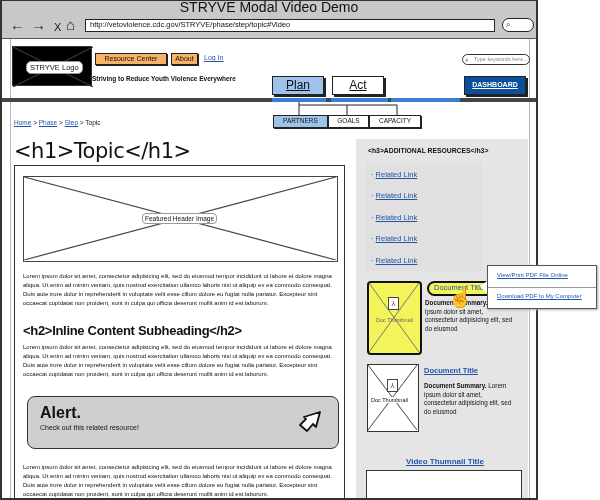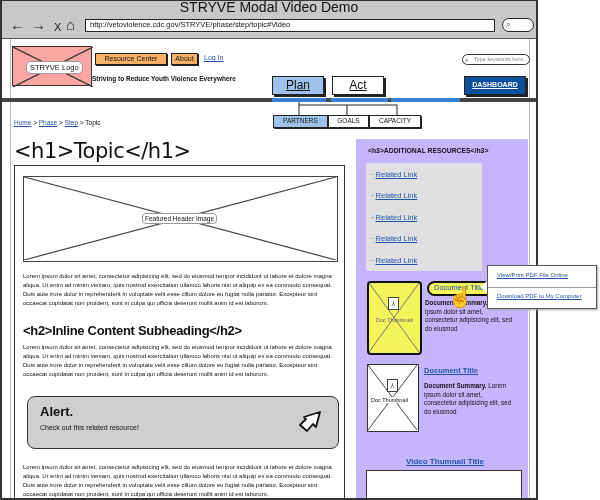--- a/index.html
+++ b/index.html
@@ -6,21 +6,21 @@
   html, body { width: 600px; height: 500px; overflow: hidden; background: #ffffff; font-family: "Liberation Sans", sans-serif; color: #111; }
   .window { position: absolute; left: 0; top: 0; width: 538px; height: 500px; border: 2px solid #333; border-top: 1px solid #333; background: #fff; overflow: hidden; }
   .titlebar { position: absolute; left: 0; top: 0; width: 100%; height: 12px; background: #c8c8c8; font-size: 14px; text-align: center; line-height: 12px; color: #111; }
   .toolbar { position: absolute; left: 0; top: 12px; width: 100%; height: 26px; background: #c8c8c8; border-bottom: 1px solid #555; }
   .nav-ico { position: absolute; top: 4px; font-size: 15px; line-height: 16px; color: #222; }
   .urlbar { position: absolute; left: 83px; top: 6px; width: 410px; height: 13px; background: #fff; border: 1.5px solid #222; font-size: 7.5px; line-height: 10px; padding-left: 4px; }
   .browser-search { position: absolute; left: 500px; top: 5px; width: 32px; height: 14px; background: #fff; border: 1.5px solid #222; border-radius: 8px; font-size: 8px; line-height: 11px; padding-left: 3px; }
   .leftrule { position: absolute; left: 8px; top: 38px; width: 1px; height: 462px; background: #bbb; }
   .rightrule { position: absolute; left: 527px; top: 38px; width: 1px; height: 462px; background: #bbb; }
 
-  .logo { position: absolute; left: 10px; top: 45px; width: 80px; height: 40px; border: 1.5px solid #333; background: #fca5a5; }
+  .logo { position: absolute; left: 10px; top: 45px; width: 80px; height: 40px; border: 1.5px solid #333; background: #000000; }
   .logo svg { position: absolute; left: 0; top: 0; }
   .logo-label { position: absolute; left: 13px; top: 14px; font-size: 7.5px; background: #fff; border: 1px solid #999; border-radius: 5px; padding: 1px 3px; }
   .btn-orange { position: absolute; top: 52px; height: 12px; background: #f7b267; border: 1.5px solid #222; box-shadow: 1px 1px 0 #222; font-size: 7px; line-height: 9px; text-align: center; }
   .login-link { position: absolute; left: 202px; top: 53px; font-size: 7px; color: #2255aa; text-decoration: underline; }
   .tagline { position: absolute; left: 90px; top: 74px; font-size: 6.5px; font-weight: bold; }
   .site-search { position: absolute; left: 460px; top: 53px; width: 68px; height: 11px; border: 1.2px solid #333; border-radius: 6px; font-size: 5.5px; color: #888; line-height: 9px; padding-left: 11px; }
   .site-search .mag { position: absolute; left: 2px; top: 0; font-size: 7px; color: #222; }
 
   .mainnav-btn { position: absolute; top: 75px; height: 19px; border: 1.5px solid #222; box-shadow: 2px 2px 0 #222; font-size: 12px; line-height: 16px; text-align: center; background: #fff; text-decoration: underline; }
   .mainnav-btn.active { background: #9ec3ea; }
@@ -34,25 +34,25 @@
   .breadcrumb { position: absolute; left: 12px; top: 118px; font-size: 6.5px; }
   .breadcrumb a { color: #2255aa; text-decoration: underline; }
   .h1 { position: absolute; left: 12px; top: 138px; font-size: 21px; font-family: "DejaVu Sans", sans-serif; letter-spacing: -0.5px; }
 
   .content { position: absolute; left: 12px; top: 164px; width: 331px; height: 340px; border: 1.5px solid #333; background: #fff; }
   .hero { position: absolute; left: 8px; top: 10px; width: 315px; height: 86px; border: 1.5px solid #444; }
   .hero-label { position: absolute; left: 118px; top: 36px; font-size: 6.5px; background: #fff; border: 1px solid #999; border-radius: 4px; padding: 1px 2px; }
   .para { position: absolute; left: 8px; width: 318px; font-size: 6px; line-height: 9px; color: #111; }
   .h2 { position: absolute; left: 8px; top: 157px; font-size: 13px; font-weight: bold; font-family: Liberation Sans, sans-serif; letter-spacing: -0.3px; }
   .alert { position: absolute; left: 12px; top: 230px; width: 312px; height: 53px; background: #cfcfcf; border: 1.5px solid #333; border-radius: 8px; }
-  .alert-title { position: absolute; left: 12px; top: 7px; font-size: 13px; font-weight: bold; }
+  .alert-title { position: absolute; left: 12px; top: 7px; font-size: 16px; font-weight: bold; }
   .alert-text { position: absolute; left: 12px; top: 27px; font-size: 7px; }
   .alert svg { position: absolute; right: 14px; top: 12px; }
 
-  .sidebar { position: absolute; left: 354px; top: 138px; width: 172px; height: 362px; background: #c4b5fd; }
+  .sidebar { position: absolute; left: 354px; top: 138px; width: 172px; height: 362px; background: #e5e5e5; }
   .h3 { position: absolute; left: 12px; top: 8px; font-size: 6.8px; font-weight: bold; }
   .links { position: absolute; left: 10px; top: 24px; width: 116px; height: 108px; background: #e0e0e0; }
   .rlink { position: absolute; left: 5px; font-size: 7.5px; color: #2255aa; }
   .rlink span.u { text-decoration: underline; }
   .doc-thumb { position: absolute; width: 52px; height: 68px; border: 1.5px solid #333; background: #fff; }
   .doc-thumb.hl { background: #f3f35a; border: 2.5px solid #111; border-radius: 4px; }
   .doc-thumb svg { position: absolute; left: 0; top: 0; }
   .doc-thumb-label { position: absolute; left: 2px; top: 32px; font-size: 5.5px; background: #fff; padding: 0 1px; }
   .doc-thumb.hl .doc-thumb-label { background: transparent; color: #666; }
   .pdf-glyph { position: absolute; left: 19px; top: 14px; width: 11px; height: 13px; border: 1px solid #444; background: #fff; font-size: 7px; line-height: 11px; text-align: center; color: #444; }

